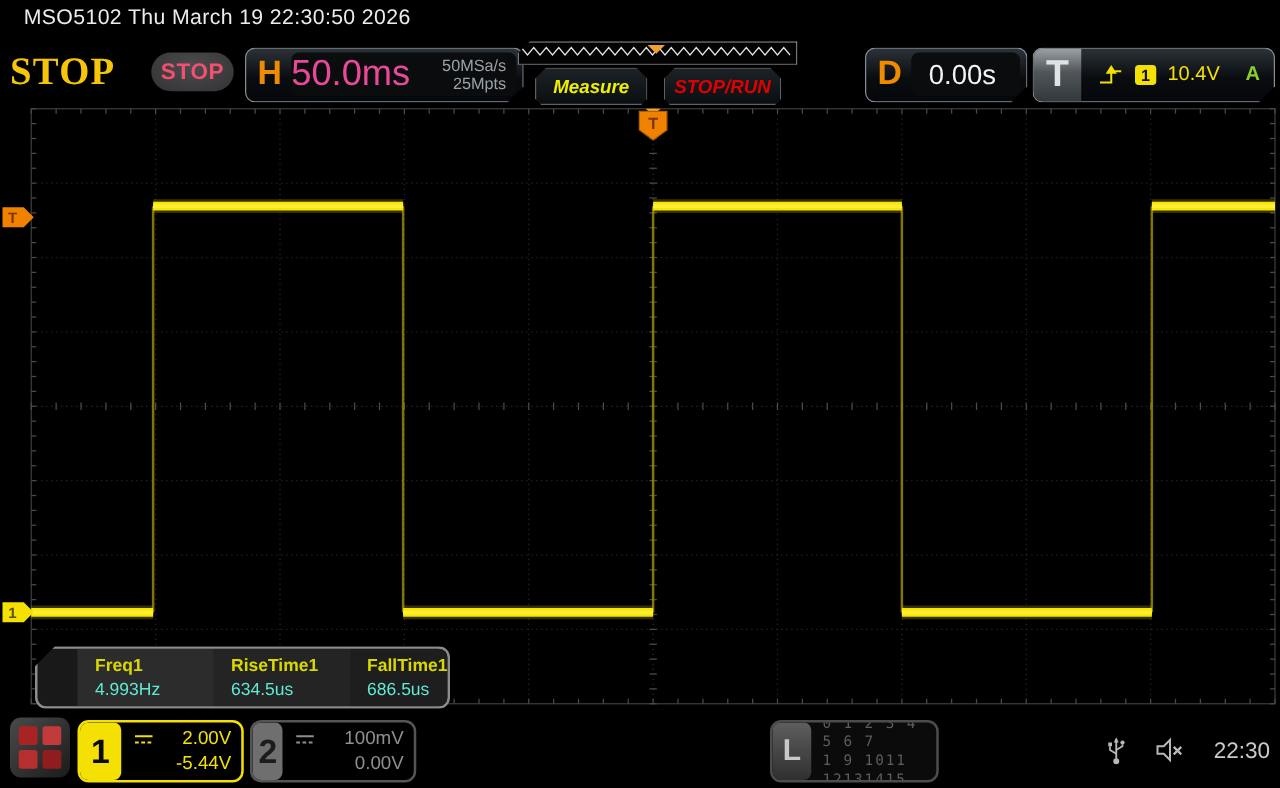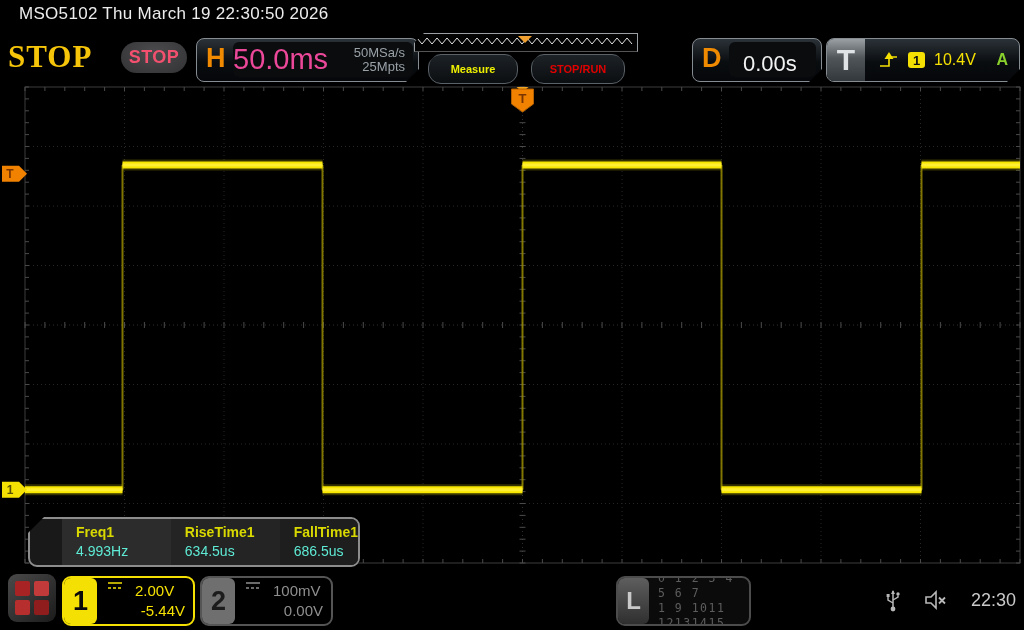--- a/index.html
+++ b/index.html
@@ -22,37 +22,37 @@
     clip-path:polygon(0 0,100% 0,100% calc(100% - 13px),calc(100% - 13px) 100%,0 100%);}
   .hbox{left:196px;top:8px;width:221px;height:42px;}
   .dbox{left:692px;top:8px;width:128px;height:42px;}
   .tbox{left:826px;top:8px;width:192px;height:42px;display:flex;align-items:stretch;}
   .hw-letter{position:absolute;left:9px;top:4px;font-size:27px;font-weight:bold;color:#f08a00;}
   .hbox .inner{position:absolute;left:36px;top:3px;right:5px;bottom:4px;background:#0a0c0e;
     border-radius:6px;display:flex;align-items:center;}
   .hbox .scale{color:#ec4899;font-size:29px;margin-left:0;}
   .hbox .rates{margin-left:auto;margin-right:8px;text-align:right;color:#9aa2a8;font-size:13px;line-height:14px;}
   .dbox .inner{position:absolute;left:36px;top:3px;right:5px;bottom:4px;background:#0a0c0e;
-    border-radius:6px;display:flex;align-items:flex-end;}
+    border-radius:6px;display:flex;align-items:center;}
   .dbox .delay{color:#f2f2f2;font-size:22px;margin-left:14px;}
   .t-tab{width:38px;background:linear-gradient(#9aa0a4,#50555a 45%,#33383c);
     border-radius:7px 0 0 7px;display:flex;align-items:center;justify-content:center;
     color:#dfe3e6;font-size:30px;font-weight:bold;}
   .t-body{flex:1;display:flex;align-items:center;gap:9px;padding-left:14px;}
   .t-badge{width:17px;height:16px;background:#f5e003;border-radius:3px;color:#111;
     font-size:13px;font-weight:bold;display:flex;align-items:center;justify-content:center;}
   .t-level{color:#f5e003;font-size:16px;}
   .t-mode{margin-left:auto;margin-right:11px;color:#8ad02c;font-size:16px;font-weight:bold;}
   .posbar{position:absolute;left:414px;top:3px;width:222px;height:17px;background:#030303;
     border:1px solid #9aa0a4;border-bottom-color:#555;
     clip-path:polygon(10px 0,100% 0,100% 100%,0 100%,0 10px);}
   .hdr-btn{position:absolute;height:28px;background:linear-gradient(#1d2226,#0b0e11);
     border:1px solid #5a6268;display:flex;align-items:center;justify-content:center;
-    font-size:11px;font-weight:bold;border-radius:13px;
-    clip-path:polygon(9px 0,calc(100% - 9px) 0,100% 9px,100% calc(100% - 5px),calc(100% - 5px) 100%,5px 100%,0 calc(100% - 5px),0 9px);}
+    font-size:15px;font-weight:bold;border-radius:3px;
+    clip-path:polygon(9px 0,calc(100% - 9px) 0,100% 9px,100% calc(100% - 5px),calc(100% - 5px) 100%,5px 100%,0 calc(100% - 5px),0 9px);font-style:italic;}
   .btn-measure{left:428px;top:24px;width:88px;color:#eef000;}
   .btn-stoprun{left:531px;top:24px;width:92px;color:#e00000;}
 
   
   #scope-svg{position:absolute;left:0;top:0;z-index:1;}
 
   
   .meas-panel{position:absolute;left:28px;top:517px;width:328px;height:46px;z-index:4;
     background:#191919;border:2px solid #8d8d8d;border-radius:9px;display:flex;
     clip-path:polygon(16px 0,100% 0,100% 100%,0 100%,0 16px);overflow:hidden;}
@@ -72,21 +72,21 @@
   .mt1{background:#a82424;}.mt2{background:#c33a3a;}.mt3{background:#b62e2e;}.mt4{background:#8f1d1d;}
   .chan{position:absolute;top:6px;height:46px;border-radius:9px;display:flex;overflow:hidden;background:#000;}
   .ch1{left:62px;width:129px;border:2px solid #f5e003;}
   .ch2{left:200px;width:129px;border:2px solid #555;}
   .chan .tab{width:33px;display:flex;align-items:center;justify-content:center;font-size:27px;font-weight:bold;}
   .ch1 .tab{background:#f5e003;color:#0a0a0a;border-radius:0 6px 6px 0;}
   .ch2 .tab{background:#6f6f6f;color:#1c1c1c;border-radius:0 6px 6px 0;}
   .chan .vals{flex:1;display:flex;flex-direction:column;justify-content:center;padding:1px 8px 1px 10px;font-size:15px;line-height:20px;}
   .ch1 .vals{color:#f5e003;}
   .ch2 .vals{color:#8f8f8f;}
-  .vrow1{display:flex;align-items:flex-start;gap:12px;}
+  .vrow1{display:flex;align-items:center;gap:23px;}
   .vrow2{text-align:right;}
   .la-box{position:absolute;left:616px;top:6px;width:131px;height:46px;border:2px solid #4c4c4c;
     border-radius:9px;display:flex;overflow:hidden;background:#0b0b0b;}
   .la-tab{width:31px;background:linear-gradient(#5e5e5e,#2f2f2f);display:flex;align-items:center;
     justify-content:center;color:#c9c9c9;font-size:24px;font-weight:bold;border-radius:0 6px 6px 0;}
   .la-nums{flex:1;display:flex;flex-direction:column;justify-content:center;padding-left:9px;
     color:#5d5d5d;font-size:11.5px;line-height:15px;letter-spacing:1.5px;font-family:"DejaVu Sans Mono",monospace;}
   .status{position:absolute;right:6px;top:0;height:60px;display:flex;align-items:center;gap:22px;}
   .clock{color:#c9c9c9;font-size:18px;margin-right:2px;}
 </style>

